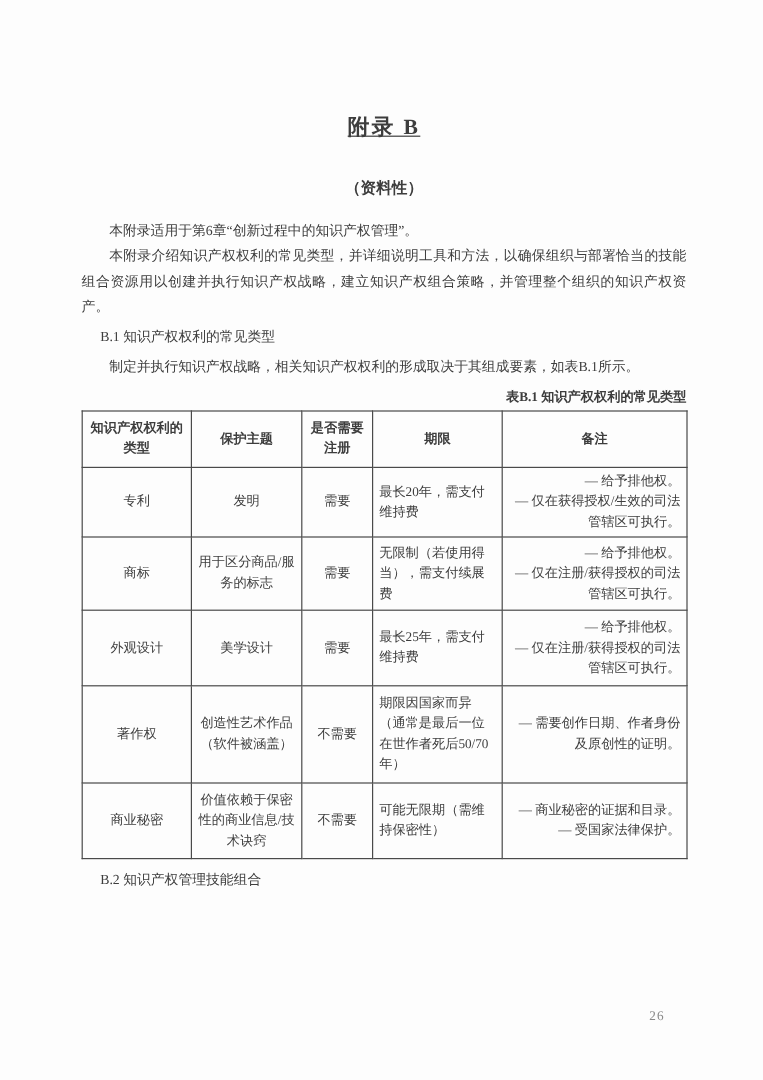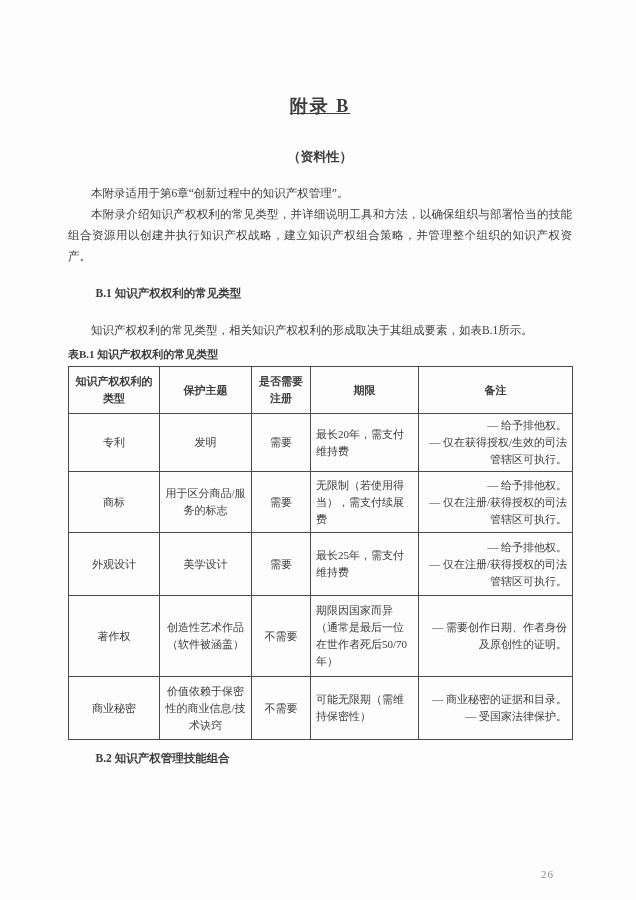--- a/index.html
+++ b/index.html
@@ -38,27 +38,27 @@
   .para{
     margin:0;
     font-size:11.5px;
     line-height:21px;
     text-align:justify;
     text-indent:2em;
   }
   .para.first{margin-top:17px;}
   .sec-heading{
     font-size:11.5px;
-    font-weight:bold;
+    font-weight:normal;
     line-height:21px;
-    margin:16px;
+    margin:4px;
     text-indent:1em;
   }
   .table-caption{
-    text-align:left;
+    text-align:right;
     font-size:11px;
     font-weight:bold;
     margin-top:6px;
     margin-bottom:4px;
   }
   table.ip-table{
     border-collapse:collapse;
     table-layout:fixed;
     width:504px;
     font-size:11px;
@@ -91,21 +91,21 @@
   }
   tr.r1 td{height:44px;}
   tr.r2 td{height:55px;}
   tr.r3 td{height:54px;}
   tr.r4 td{height:56px;}
   tr.r5 td{height:74px;}
   tr.r6 td{height:56px;}
   .b2-heading{margin-top:8px;}
   .page-number{
     position:absolute;
-    left:541px;top:868px;
+    left:541px;top:841px;
     font-size:11px;
     color:#8a8a8a;
     letter-spacing:1px;
   }
 </style>
 </head>
 <body>
 
 <div class="page">
 
@@ -113,21 +113,21 @@
 
   <div class="informative">（资料性）</div>
 
 
   <p class="para first">本附录适用于第6章“创新过程中的知识产权管理”。</p>
 
   <p class="para">本附录介绍知识产权权利的常见类型，并详细说明工具和方法，以确保组织与部署恰当的技能组合资源用以创建并执行知识产权战略，建立知识产权组合策略，并管理整个组织的知识产权资产。</p>
 
   <p class="sec-heading">B.1  知识产权权利的常见类型</p>
 
-  <p class="para">知识产权权利的常见类型，相关知识产权权利的形成取决于其组成要素，如表B.1所示。</p>
+  <p class="para">制定并执行知识产权战略，相关知识产权权利的形成取决于其组成要素，如表B.1所示。</p>
 
   <div class="table-caption">表B.1  知识产权权利的常见类型</div>
 
   <table class="ip-table">
     <colgroup>
       <col class="c1">
         <col class="c2">
         <col class="c3">
         <col class="c4">
         <col class="c5">

